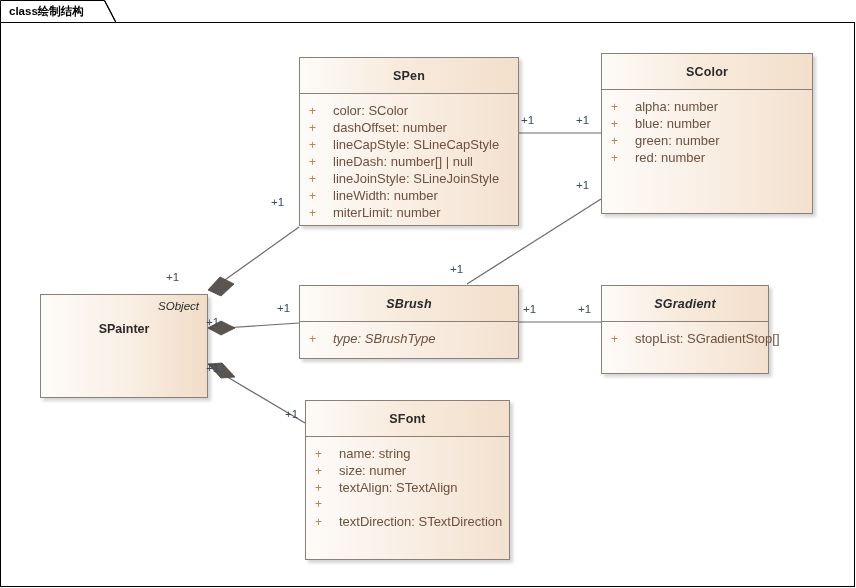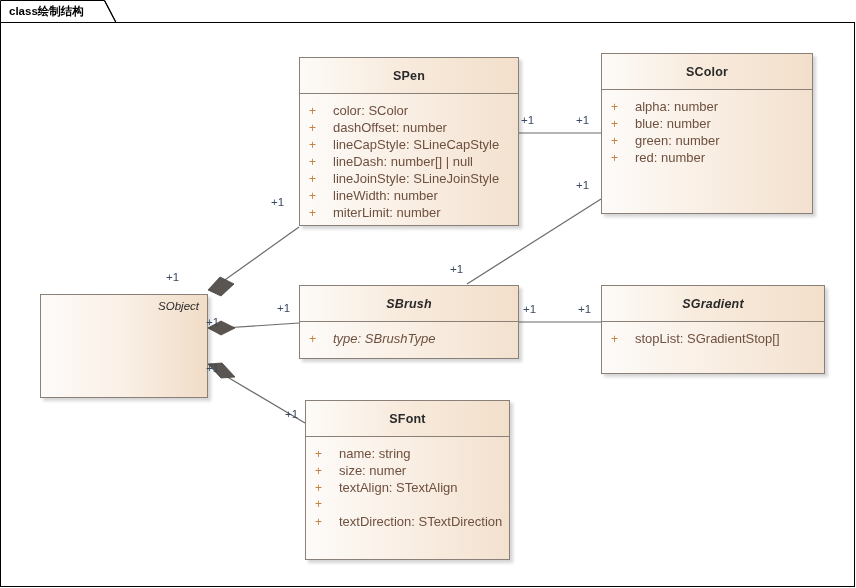--- a/index.html
+++ b/index.html
@@ -250,35 +250,36 @@
       </div>
       <div class="attr-row">
         <span class="attr-vis">+</span>
         <span class="attr-text">red: number</span>
       </div>
     </div>
   </div>
 
   <div id="class-spainter">
     <div class="stereotype">SObject</div>
+    <div class="sp-title">SPainter</div>
   </div>
 
   <div class="uml-class" id="class-sbrush" style="left:299px; top:285px; width:220px; height:74px;font-style:italic;">
     <div class="uml-header">
       <span class="uml-title">SBrush</span>
     </div>
     <div class="uml-body">
       <div class="attr-row">
         <span class="attr-vis">+</span>
         <span class="attr-text">type: SBrushType</span>
       </div>
     </div>
   </div>
 
-  <div class="uml-class" id="class-sgradient" style="left:601px; top:285px; width:224px; height:89px;">
+  <div class="uml-class" id="class-sgradient" style="left:601px; top:285px; width:168px; height:89px;">
     <div class="uml-header">
       <span class="uml-title italic">SGradient</span>
     </div>
     <div class="uml-body">
       <div class="attr-row">
         <span class="attr-vis">+</span>
         <span class="attr-text">stopList: SGradientStop[]</span>
       </div>
     </div>
   </div>

